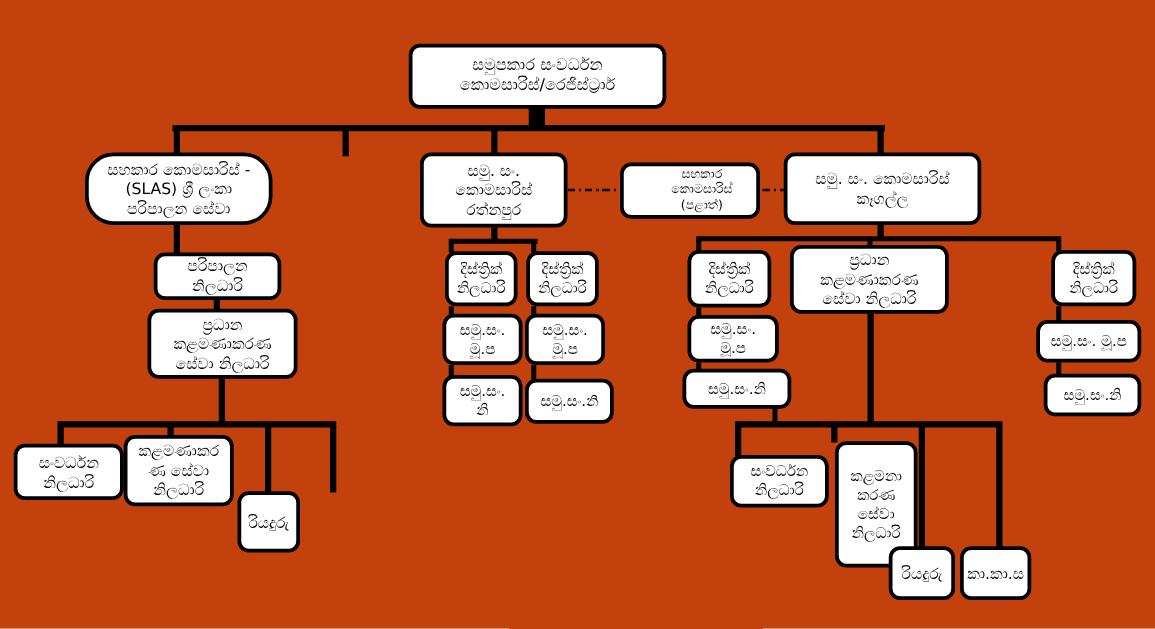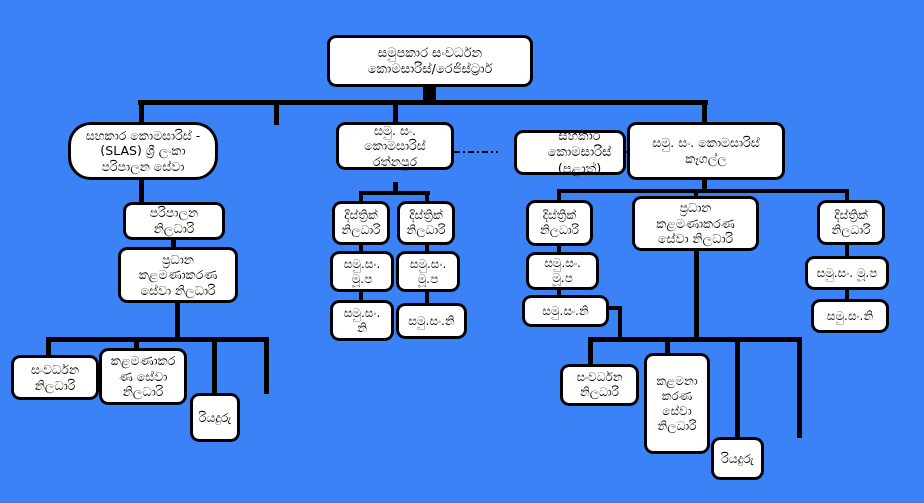--- a/index.html
+++ b/index.html
@@ -1,31 +1,31 @@
 <!DOCTYPE html>
 <html><head>
 <meta charset="utf-8">
 <style>
   html,body{margin:0;padding:0;background:#fff;}
-  .canvas{position:relative;width:924px;height:503px;background:#3b82f6;overflow:hidden;
+  .canvas{position:relative;width:924px;height:503px;background:#c2410c;overflow:hidden;
           font-family:"DejaVu Sans",sans-serif;}
   .node{position:absolute;background:#fff;border:3px solid #000;border-radius:9px;
         display:flex;align-items:center;justify-content:center;text-align:center;
         white-space:pre-line;font-size:12.5px;line-height:1.25;color:#000;
         box-sizing:border-box;padding:1px 2px;z-index:2;}
   .hline,.vline{position:absolute;background:#000;z-index:1;}
   .dash{position:absolute;height:2px;z-index:1;
         background:repeating-linear-gradient(to right,#000 0 6px,transparent 6px 9px,#000 9px 11px,transparent 11px 14px);}
-  .sm{font-size:12px;}
+  .sm{font-size:12px;margin-left:24px;}
   
   #n-root{left:327px;top:35px;width:206px;height:52px;font-size:13px;}
   #n-slas{left:68px;top:122px;width:150px;height:58px;border-radius:23px;}
   #n-acct{left:224px;top:124px;width:106px;height:46px;}
-  #n-ratna{left:336px;top:122px;width:118px;height:48px;}
-  #n-palath{left:514px;top:130px;width:112px;height:45px;font-size:13px;padding-left:21px;}
+  #n-ratna{left:336px;top:122px;width:118px;height:60px;}
+  #n-palath{left:496px;top:130px;width:112px;height:45px;font-size:10px;padding-left:21px;}
   #n-keg{left:627px;top:122px;width:158px;height:58px;}
   #n-admin{left:123px;top:202px;width:102px;height:38px;}
   #n-chief1{left:118px;top:247px;width:120px;height:56px;}
   #n-dev1{left:11px;top:355px;width:88px;height:45px;}
   #n-mgmt1{left:99px;top:348px;width:88px;height:57px;}
   #n-drv1{left:190px;top:393px;width:50px;height:49px;}
   #n-kks1{left:243px;top:393px;width:48px;height:49px;}
   #n-distr1{left:332px;top:201px;width:58px;height:44px;}
   #n-distr2{left:397px;top:201px;width:58px;height:44px;}
   #n-mupr1{left:330px;top:251px;width:64px;height:41px;}
@@ -141,14 +141,15 @@
   <div class="node sm" id="n-nik1">සමු.සං.නි</div>
   <div class="node sm" id="n-mupk2">සමු.සං. මූ.ප</div>
   <div class="node sm" id="n-nik2">සමු.සං.නි</div>
   <div class="node sm" id="n-devk">සංවර්ධන
 නිලධාරි</div>
   <div class="node sm" id="n-mgmtk">කළමනා
 කරණ
 සේවා
 නිලධාරි</div>
   <div class="node" id="n-drvk">රියදුරු</div>
+  <div class="node" id="n-kksk">කා.කා.ස</div>
 
 </div>
 
 </body></html>

